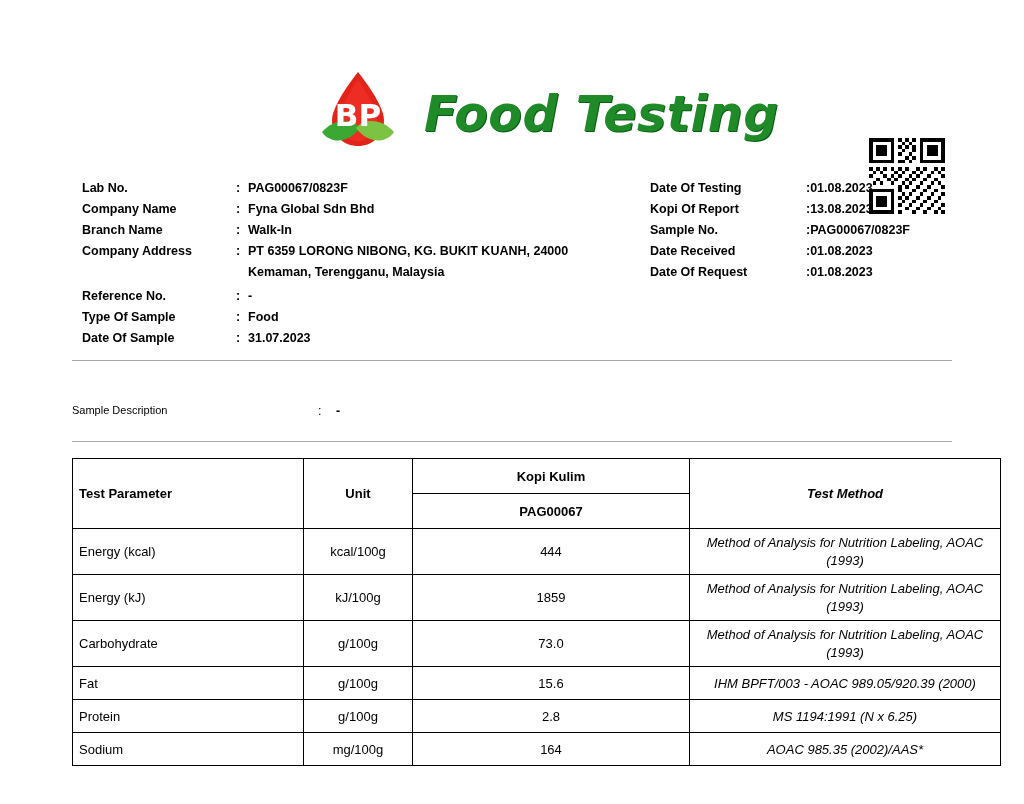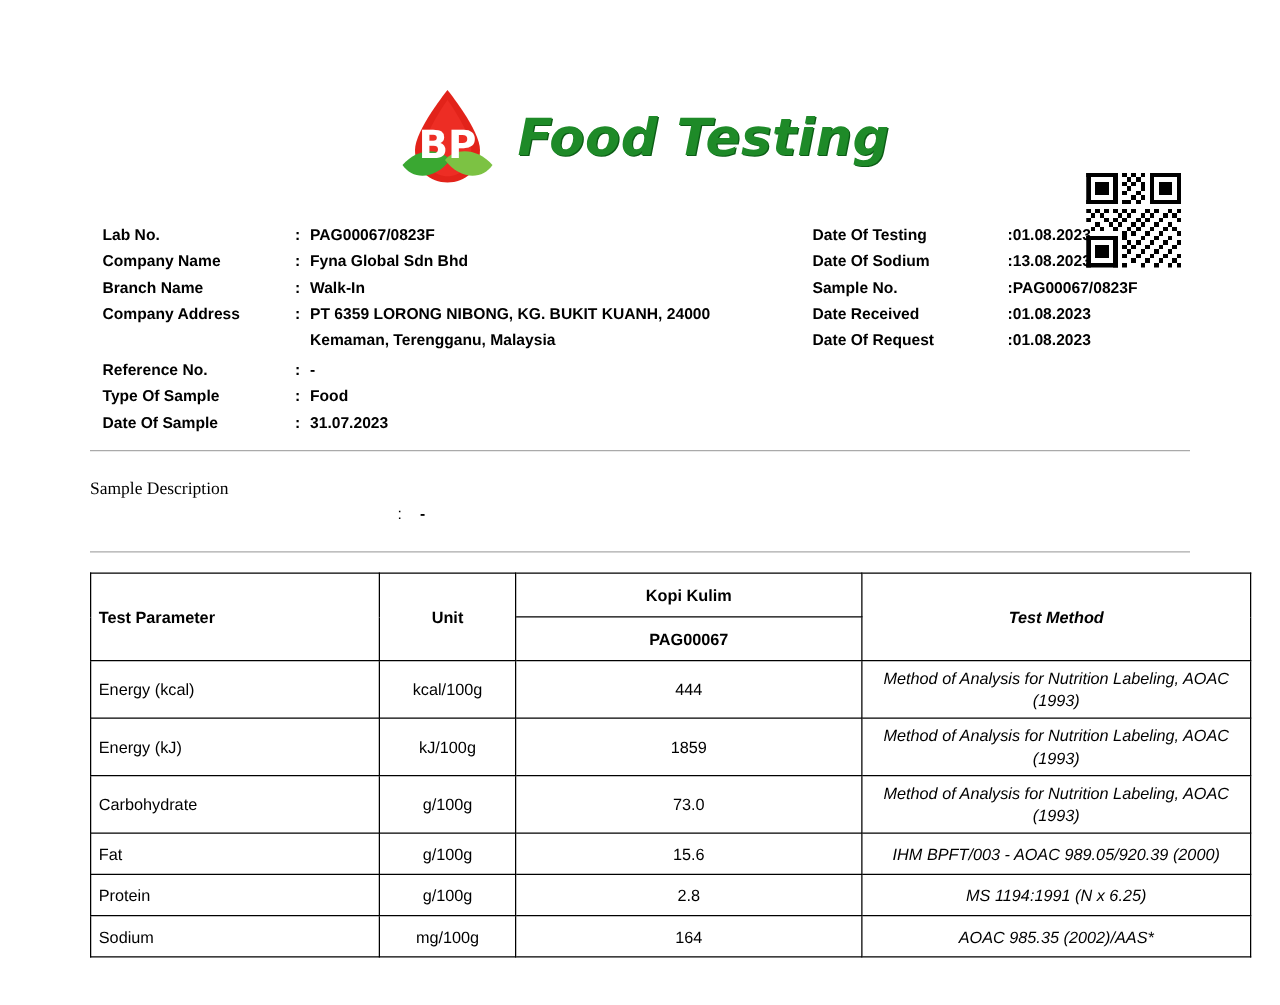--- a/index.html
+++ b/index.html
@@ -38,24 +38,24 @@
     height: 86px;
   }
   .logo-mark {
     position: absolute;
     left: 0; top: 0;
     width: 92px;
     height: 86px;
   }
   .logo-text {
     position: absolute;
-    left: 102px;
+    left: 112px;
     top: 16px;
     font-family: "DejaVu Sans", sans-serif;
-    font-size: 41px;
+    font-size: 49px;
     font-weight: bold;
     font-style: italic;
     color: #1e8a28;
     letter-spacing: 0.5px;
     white-space: nowrap;
     text-shadow: 1px 1px 0 #0c5c16;
   }
 
   
   .qr {
@@ -105,23 +105,22 @@
     position: absolute;
     left: 72px;
     top: 368px;
     font-size: 23px;
     font-weight: bold;
     letter-spacing: 0.2px;
   }
   .sample-desc-label {
     position: absolute;
     left: 72px;
-    top: 384px;
-    font-size: 14px;
-    font-family: Liberation Serif, serif;
+    top: 404px;
+    font-size: 11px;
   }
   .sample-desc-colon {
     position: absolute;
     left: 318px;
     top: 404px;
     font-size: 12.5px;
   }
   .sample-desc-value {
     position: absolute;
     left: 336px;
@@ -338,21 +337,21 @@
     <div class="info-row col-left" style="top:129px;">:</div>
     <div class="info-row val-left" style="top:129px;">Food</div>
 
     <div class="info-row lbl-left" style="top:150px;">Date Of Sample</div>
     <div class="info-row col-left" style="top:150px;">:</div>
     <div class="info-row val-left" style="top:150px;">31.07.2023</div>
 
     <div class="info-row lbl-right" style="top:0px;">Date Of Testing</div>
     <div class="info-row val-right" style="top:0px;">:01.08.2023</div>
 
-    <div class="info-row lbl-right" style="top:21px;">Date Of Sodium</div>
+    <div class="info-row lbl-right" style="top:21px;">Kopi Of Report</div>
     <div class="info-row val-right" style="top:21px;">:13.08.2023</div>
 
     <div class="info-row lbl-right" style="top:42px;">Sample No.</div>
     <div class="info-row val-right" style="top:42px;">:PAG00067/0823F</div>
 
     <div class="info-row lbl-right" style="top:63px;">Date Received</div>
     <div class="info-row val-right" style="top:63px;">:01.08.2023</div>
 
     <div class="info-row lbl-right" style="top:84px;">Date Of Request</div>
     <div class="info-row val-right" style="top:84px;">:01.08.2023</div>

